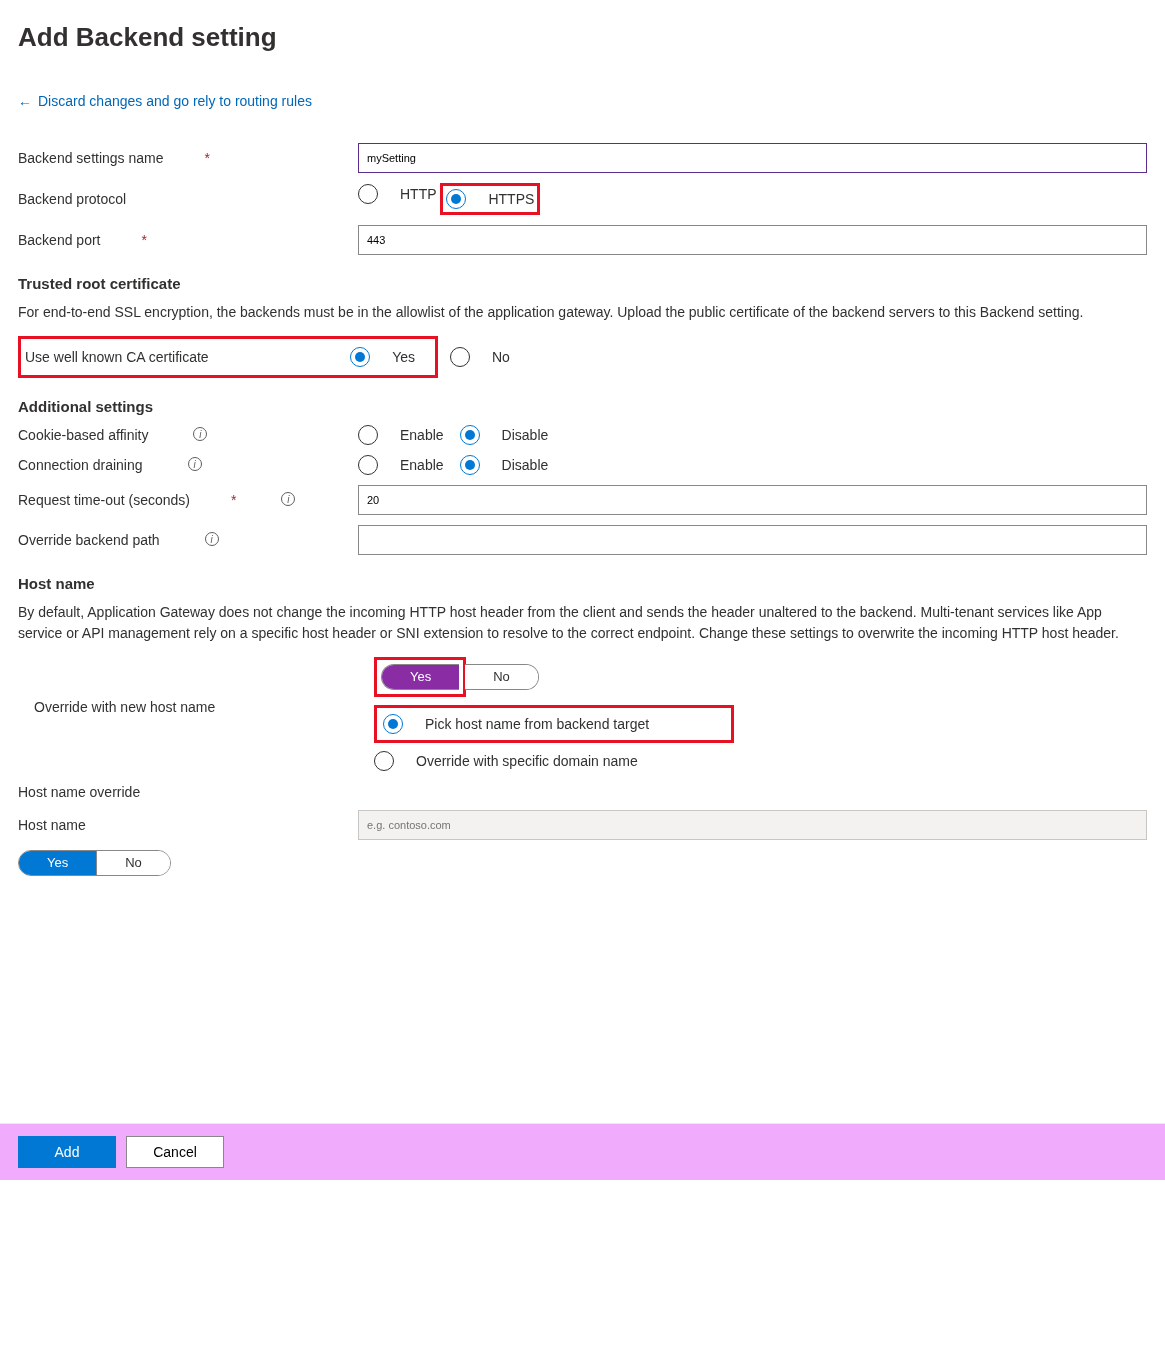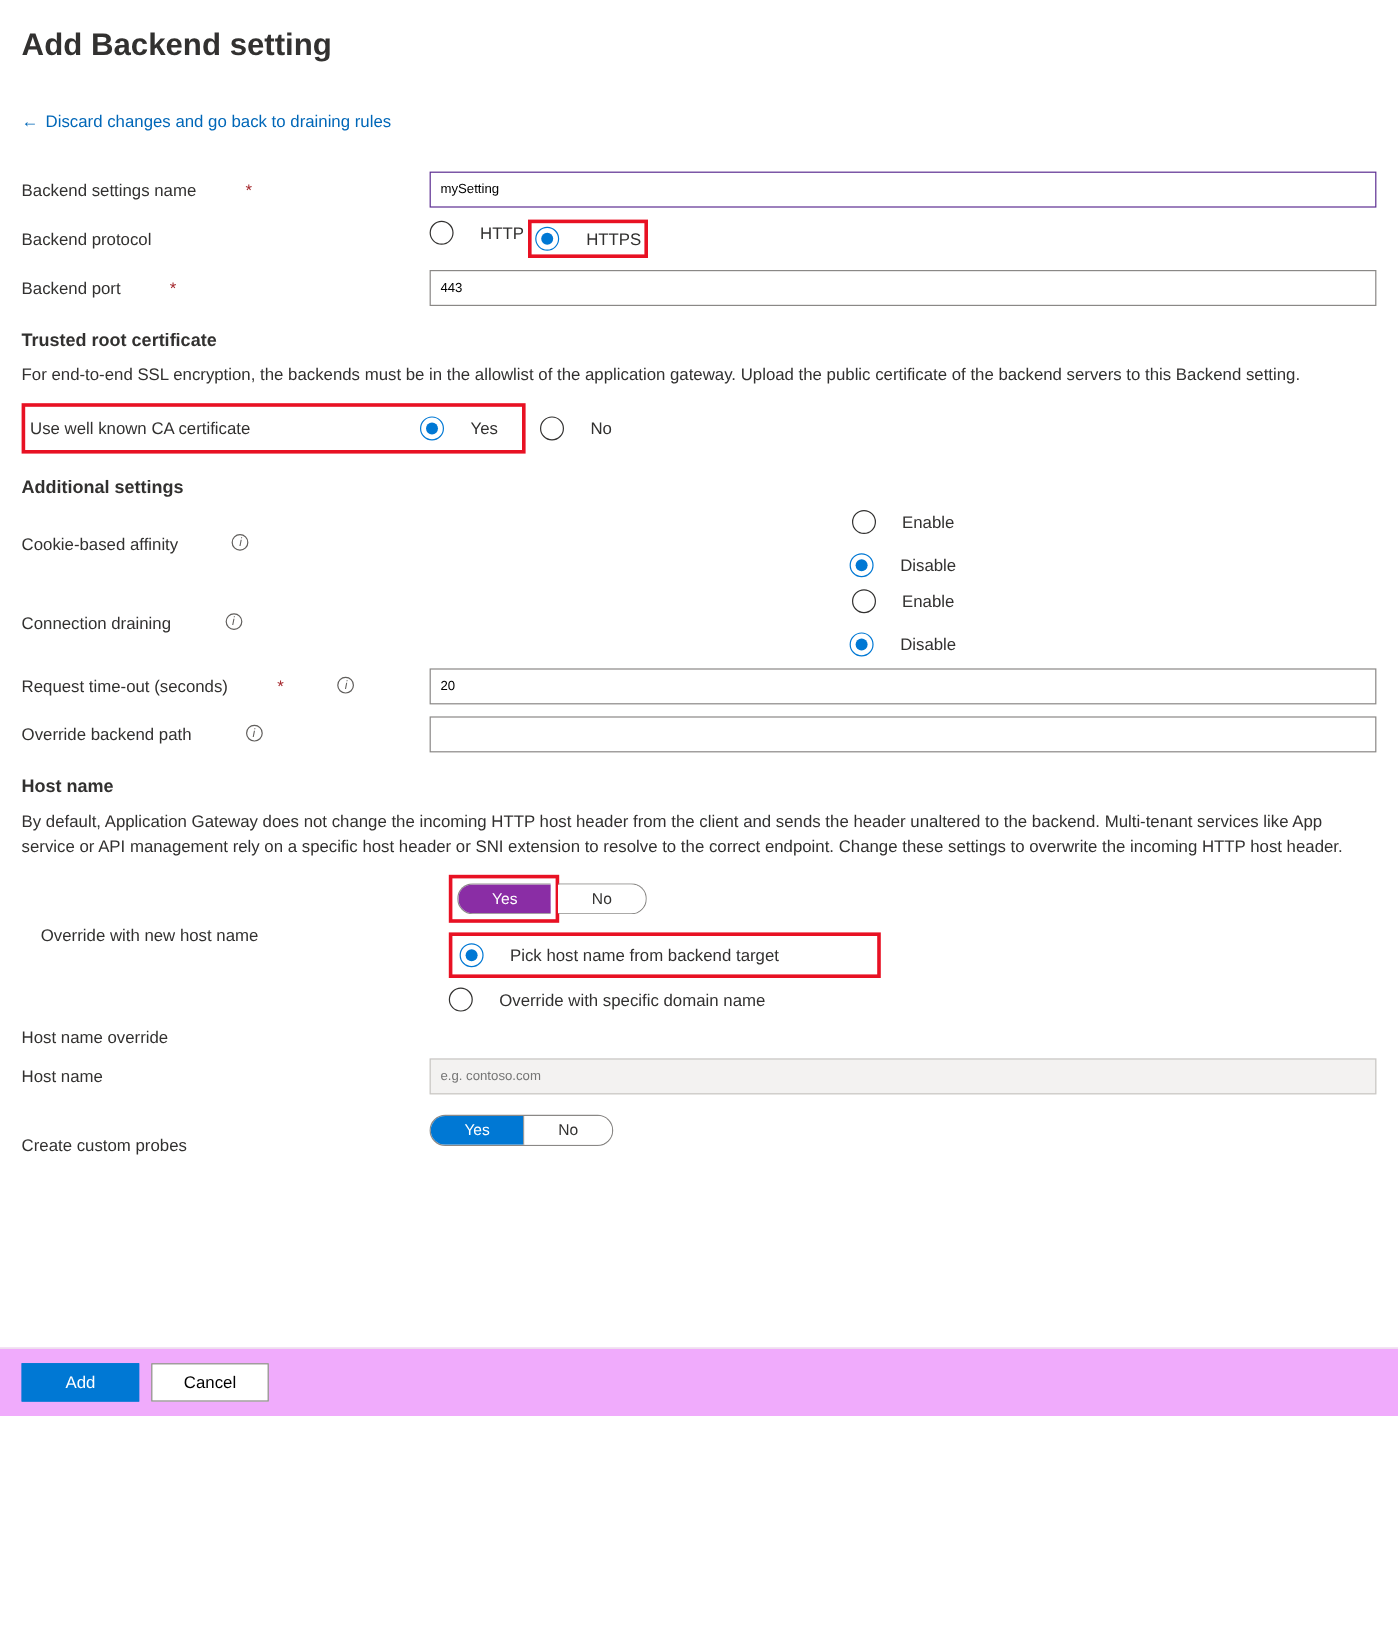--- a/index.html
+++ b/index.html
@@ -67,21 +67,21 @@
     font-weight: 600;
     font-size: 15px;
     margin: 20px 0 10px 0;
   }
   .desc {
     font-size: 14px;
     color: #323130;
     line-height: 1.45;
     margin-bottom: 14px;
   }
-  .radio-grp { display: flex; align-items: center; gap: 16px; flex-direction: column; }
+  .radio-grp { display: flex; align-items: flex-start; gap: 16px; }
   .radio {
     display: inline-flex;
     align-items: center;
     gap: 22px;
     cursor: pointer;
   }
   .radio-circle {
     width: 20px;
     height: 20px;
     border: 1px solid #323130;
@@ -176,21 +176,21 @@
 </style>
 </head>
 <body>
 
 
 
 <h1>Add Backend setting</h1>
 
 <a class="back-link">
   <span class="arrow">←</span>
-  <span>Discard changes and go back to draining rules</span>
+  <span>Discard changes and go rely to routing rules</span>
 </a>
 
 
 <div class="row">
   <div class="label-col">
     <span>Backend settings name</span>
       <span class="req">*</span>
   </div>
   <div class="field-col">
     <input type="text" class="focus" value="mySetting" style="">
@@ -337,21 +337,20 @@
 </div>
 
 <div class="row">
   <div class="label-col">Host name</div>
   <div class="field-col">
     <input type="text" disabled="" placeholder="e.g. contoso.com" style="">
   </div>
 </div>
 
 <div class="row">
-  <div class="label-col" style="padding-top:24px;">Create custom probes</div>
   <div class="field-col">
     <span class="pill-group">
       <span class="pill active-blue">Yes</span>
       <span class="pill-sep"></span>
       <span class="pill">No</span>
     </span>
   </div>
 </div>
 
 <div class="footer">

